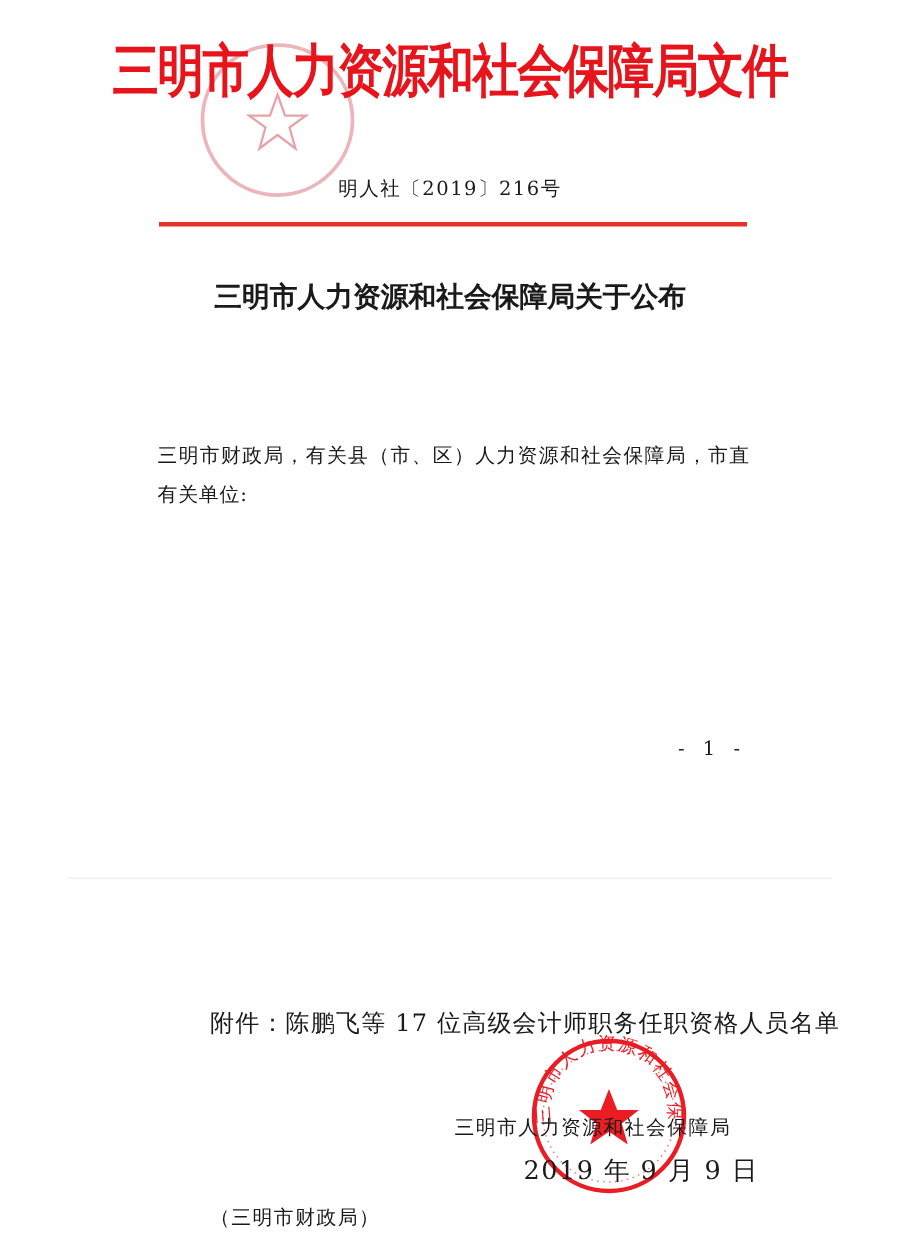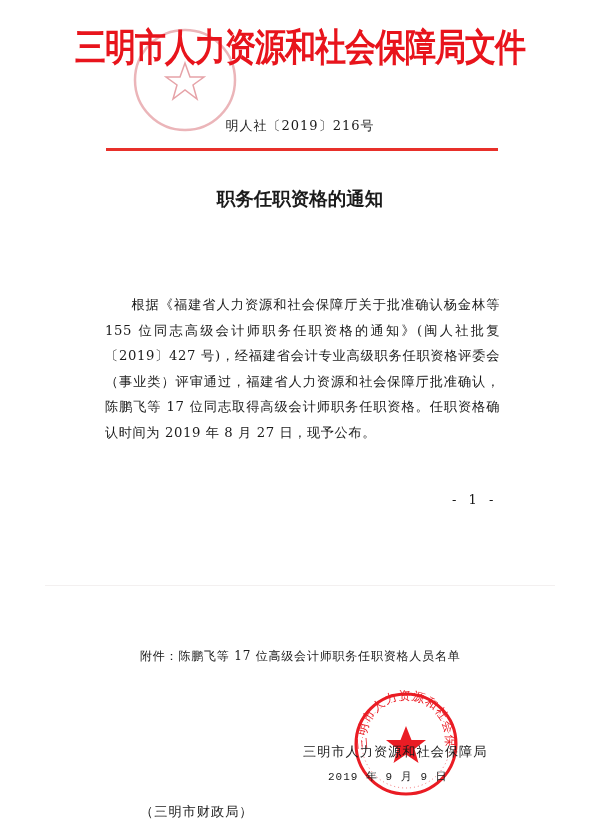--- a/index.html
+++ b/index.html
@@ -10,44 +10,44 @@
          font-family:"DejaVu Sans","Liberation Sans",sans-serif; font-weight:bold; font-size:31px;
          letter-spacing:-1px; transform:scaleY(1.22); transform-origin:center top; z-index:3; white-space:nowrap; }
   .doc-number { left:0; width:600px; top:117px; text-align:center; font-size:13px; letter-spacing:1px; z-index:3; }
   .red-rule { left:106px; top:148px; width:392px; height:3px; background:#e8302a; z-index:3; }
   .notice-title { left:0; width:600px; top:186px; text-align:center; font-weight:bold; font-size:18.5px; line-height:25px; z-index:3; }
   .body-text { left:105px; width:395px; top:292px; font-size:13.2px; line-height:25.5px; letter-spacing:0.6px; z-index:3; text-align:justify; }
   .body-text p { margin:0; }
   .indent { text-indent:2em; }
   .page-num { left:452px; top:492px; font-size:13px; letter-spacing:4px; z-index:3; }
   .page-break { left:45px; top:585px; width:510px; height:1px; background:#f3f0f0; z-index:1; }
-  .attachment { left:140px; top:648px; font-size:12px; letter-spacing:0.8px; z-index:3; white-space:nowrap; }
+  .attachment { left:140px; top:672px; font-size:16px; letter-spacing:0.8px; z-index:3; white-space:nowrap; }
   .signer { left:303px; top:743px; font-size:13.2px; letter-spacing:1px; z-index:3; white-space:nowrap; }
-  .sign-date { left:328px; top:769px; font-size:11px; letter-spacing:1px; z-index:3; white-space:nowrap;font-family:Liberation Mono, monospace; }
+  .sign-date { left:349px; top:769px; font-size:17px; letter-spacing:1px; z-index:3; white-space:nowrap; }
   .public-note { left:140px; top:803px; font-size:13.2px; letter-spacing:1px; z-index:3; white-space:nowrap; }
   .stamp { z-index:2; }
 </style>
 </head>
 <body>
 
 <svg class="abs stamp" style="left:130px;top:25px;" width="110" height="110" viewBox="0 0 110 110">
   <circle cx="55" cy="55" r="50" fill="none" stroke="#e6a3a8" stroke-width="2.5" opacity="0.8"></circle>
   <polygon points="55,38 60,52 74,52 63,60 67,74 55,65 43,74 47,60 36,52 50,52" fill="none" stroke="#e6a3a8" stroke-width="1.5"></polygon>
 </svg>
 
 <div class="abs header-title">三明市人力资源和社会保障局文件</div>
 <div class="abs doc-number">明人社〔2019〕216号</div>
 <div class="abs red-rule"></div>
 
 <div class="abs notice-title">
-  <div>职务任职资格的通知</div>
+  <div>三明市人力资源和社会保障局关于公布</div>
 </div>
 
 <div class="abs body-text">
-  <p class="indent">根据《福建省人力资源和社会保障厅关于批准确认杨金林等155 位同志高级会计师职务任职资格的通知》(闽人社批复〔2019〕427 号)，经福建省会计专业高级职务任职资格评委会（事业类）评审通过，福建省人力资源和社会保障厅批准确认，陈鹏飞等 17 位同志取得高级会计师职务任职资格。任职资格确认时间为 2019 年 8 月 27 日，现予公布。</p>
+  <p>三明市财政局，有关县（市、区）人力资源和社会保障局，市直有关单位:</p>
 </div>
 
 <div class="abs page-num">- 1 -</div>
 <div class="abs page-break"></div>
 
 <div class="abs attachment">附件：陈鹏飞等 17 位高级会计师职务任职资格人员名单</div>
 
 <svg class="abs stamp" style="left:352px;top:690px;" width="108" height="108" viewBox="0 0 108 108">
   <defs>
     <path id="sealArc" d="M 16 62 A 40 40 0 1 1 92 62"></path>

